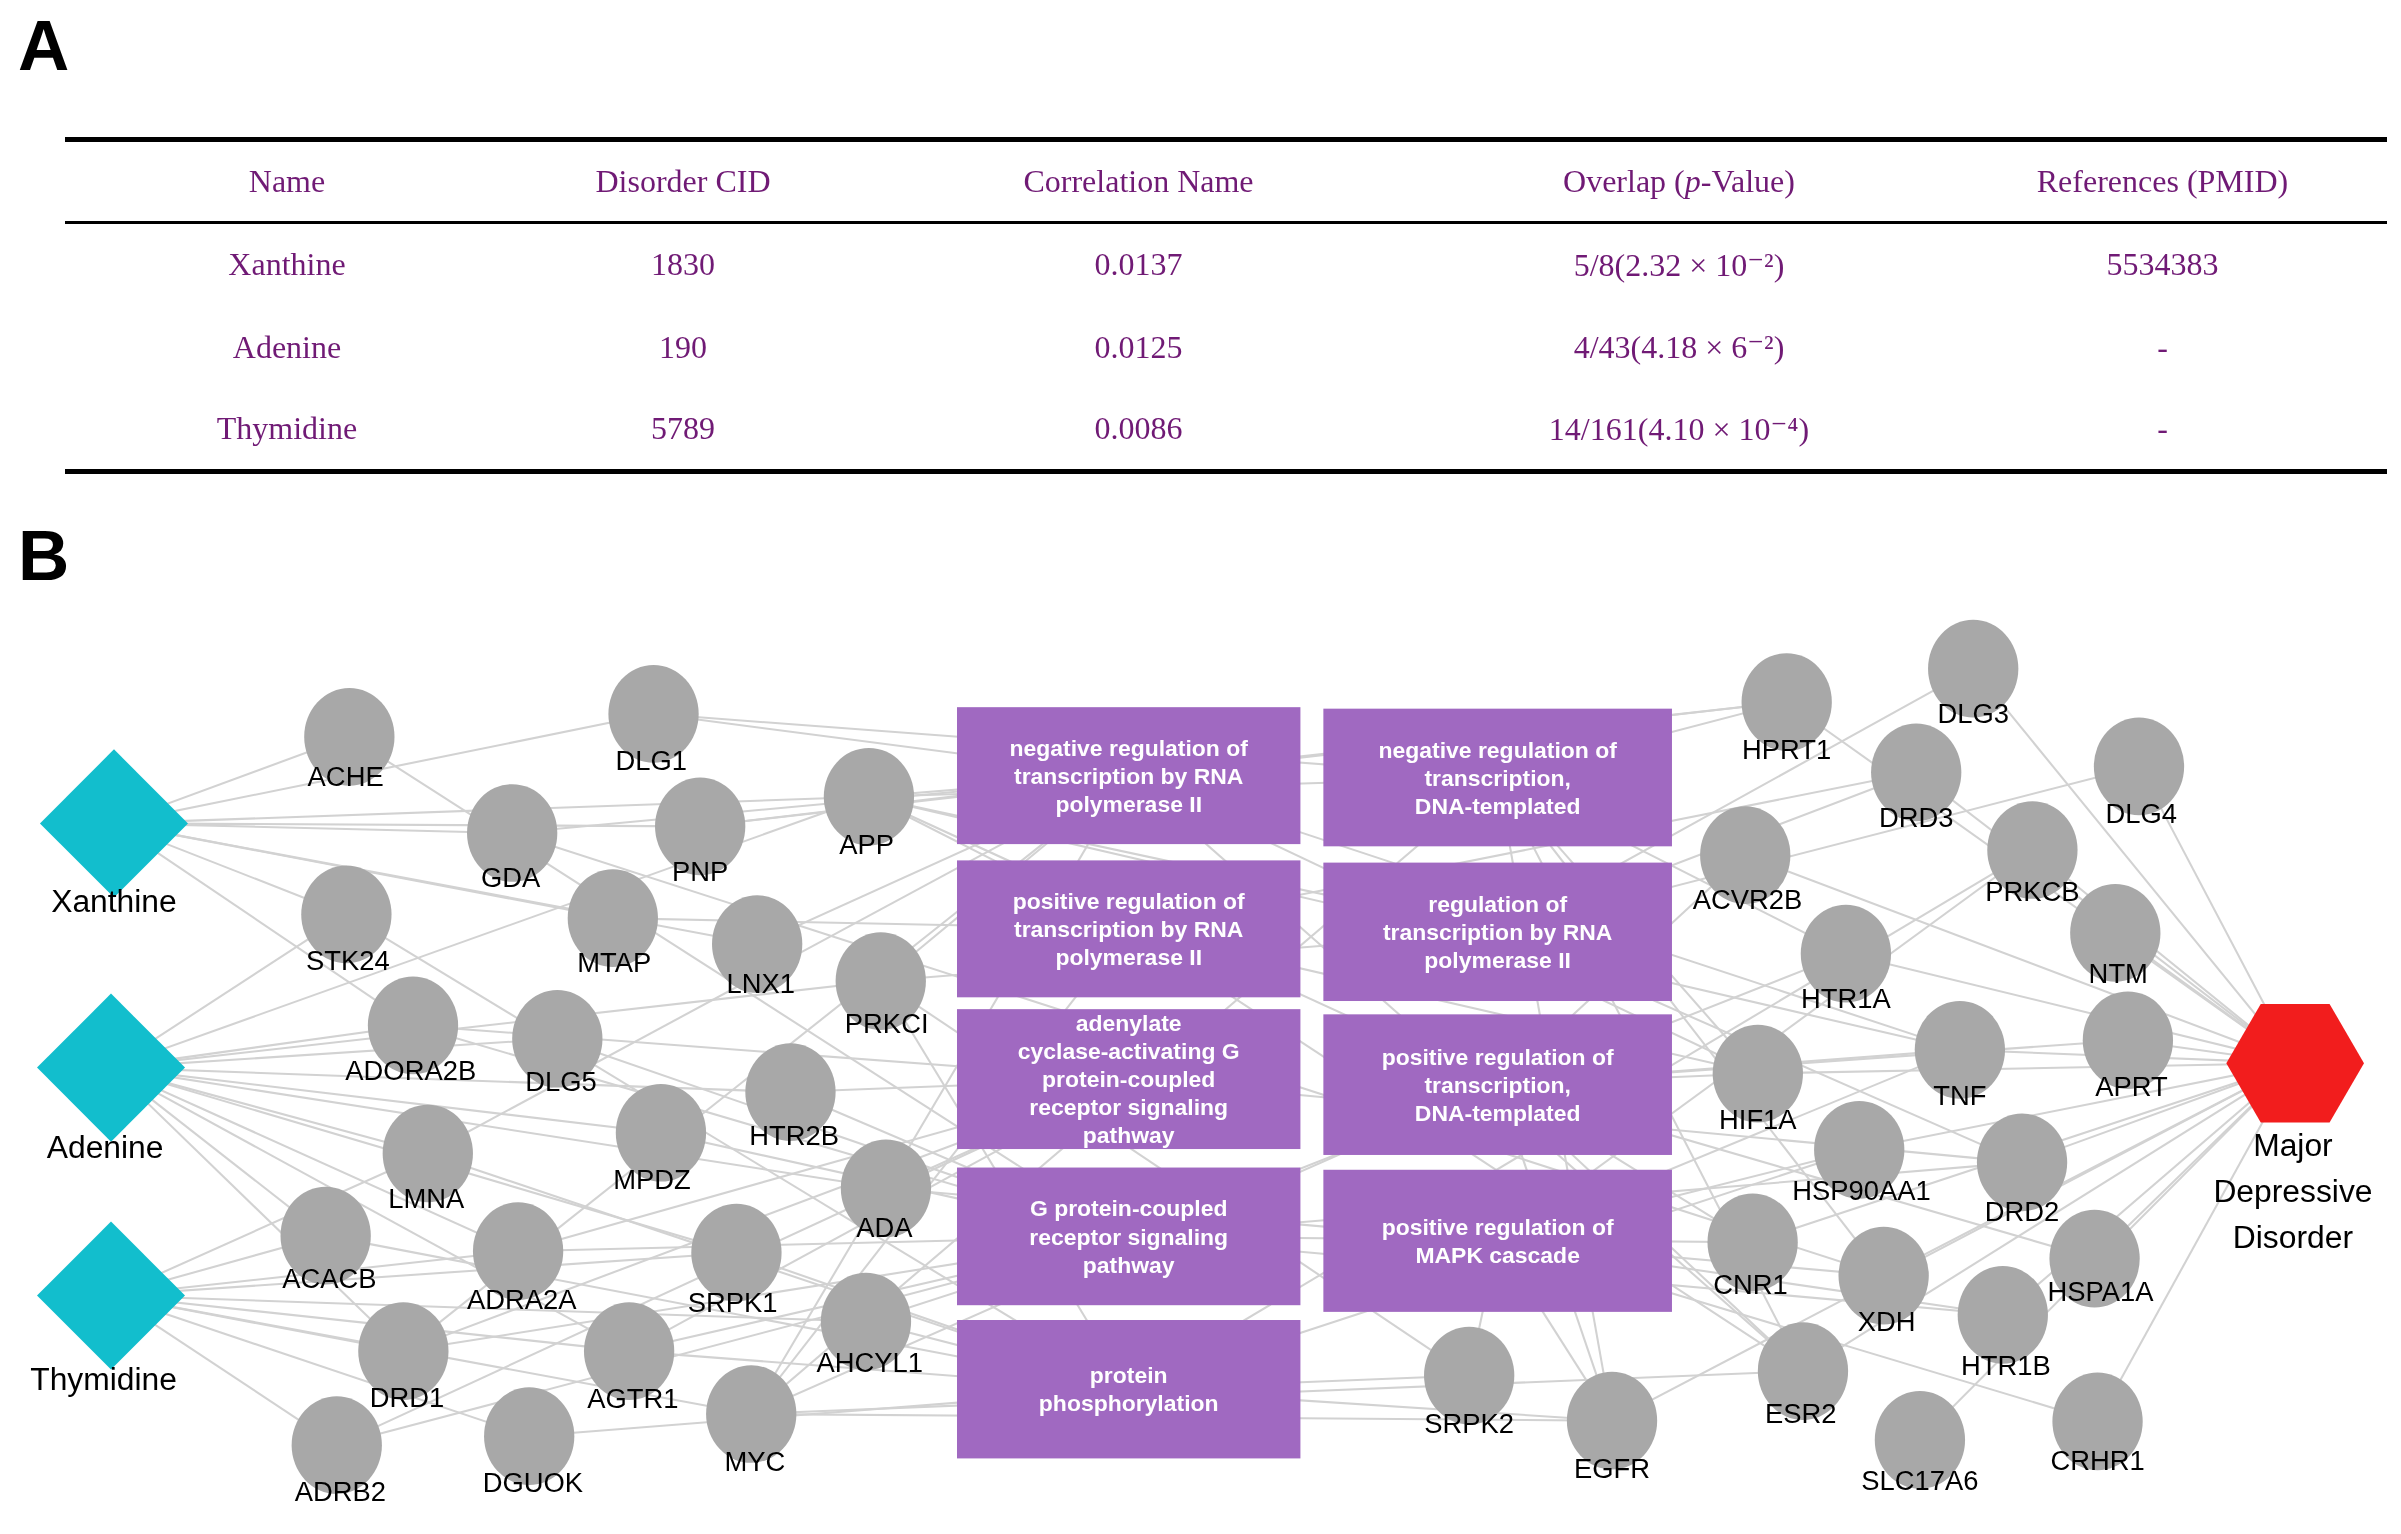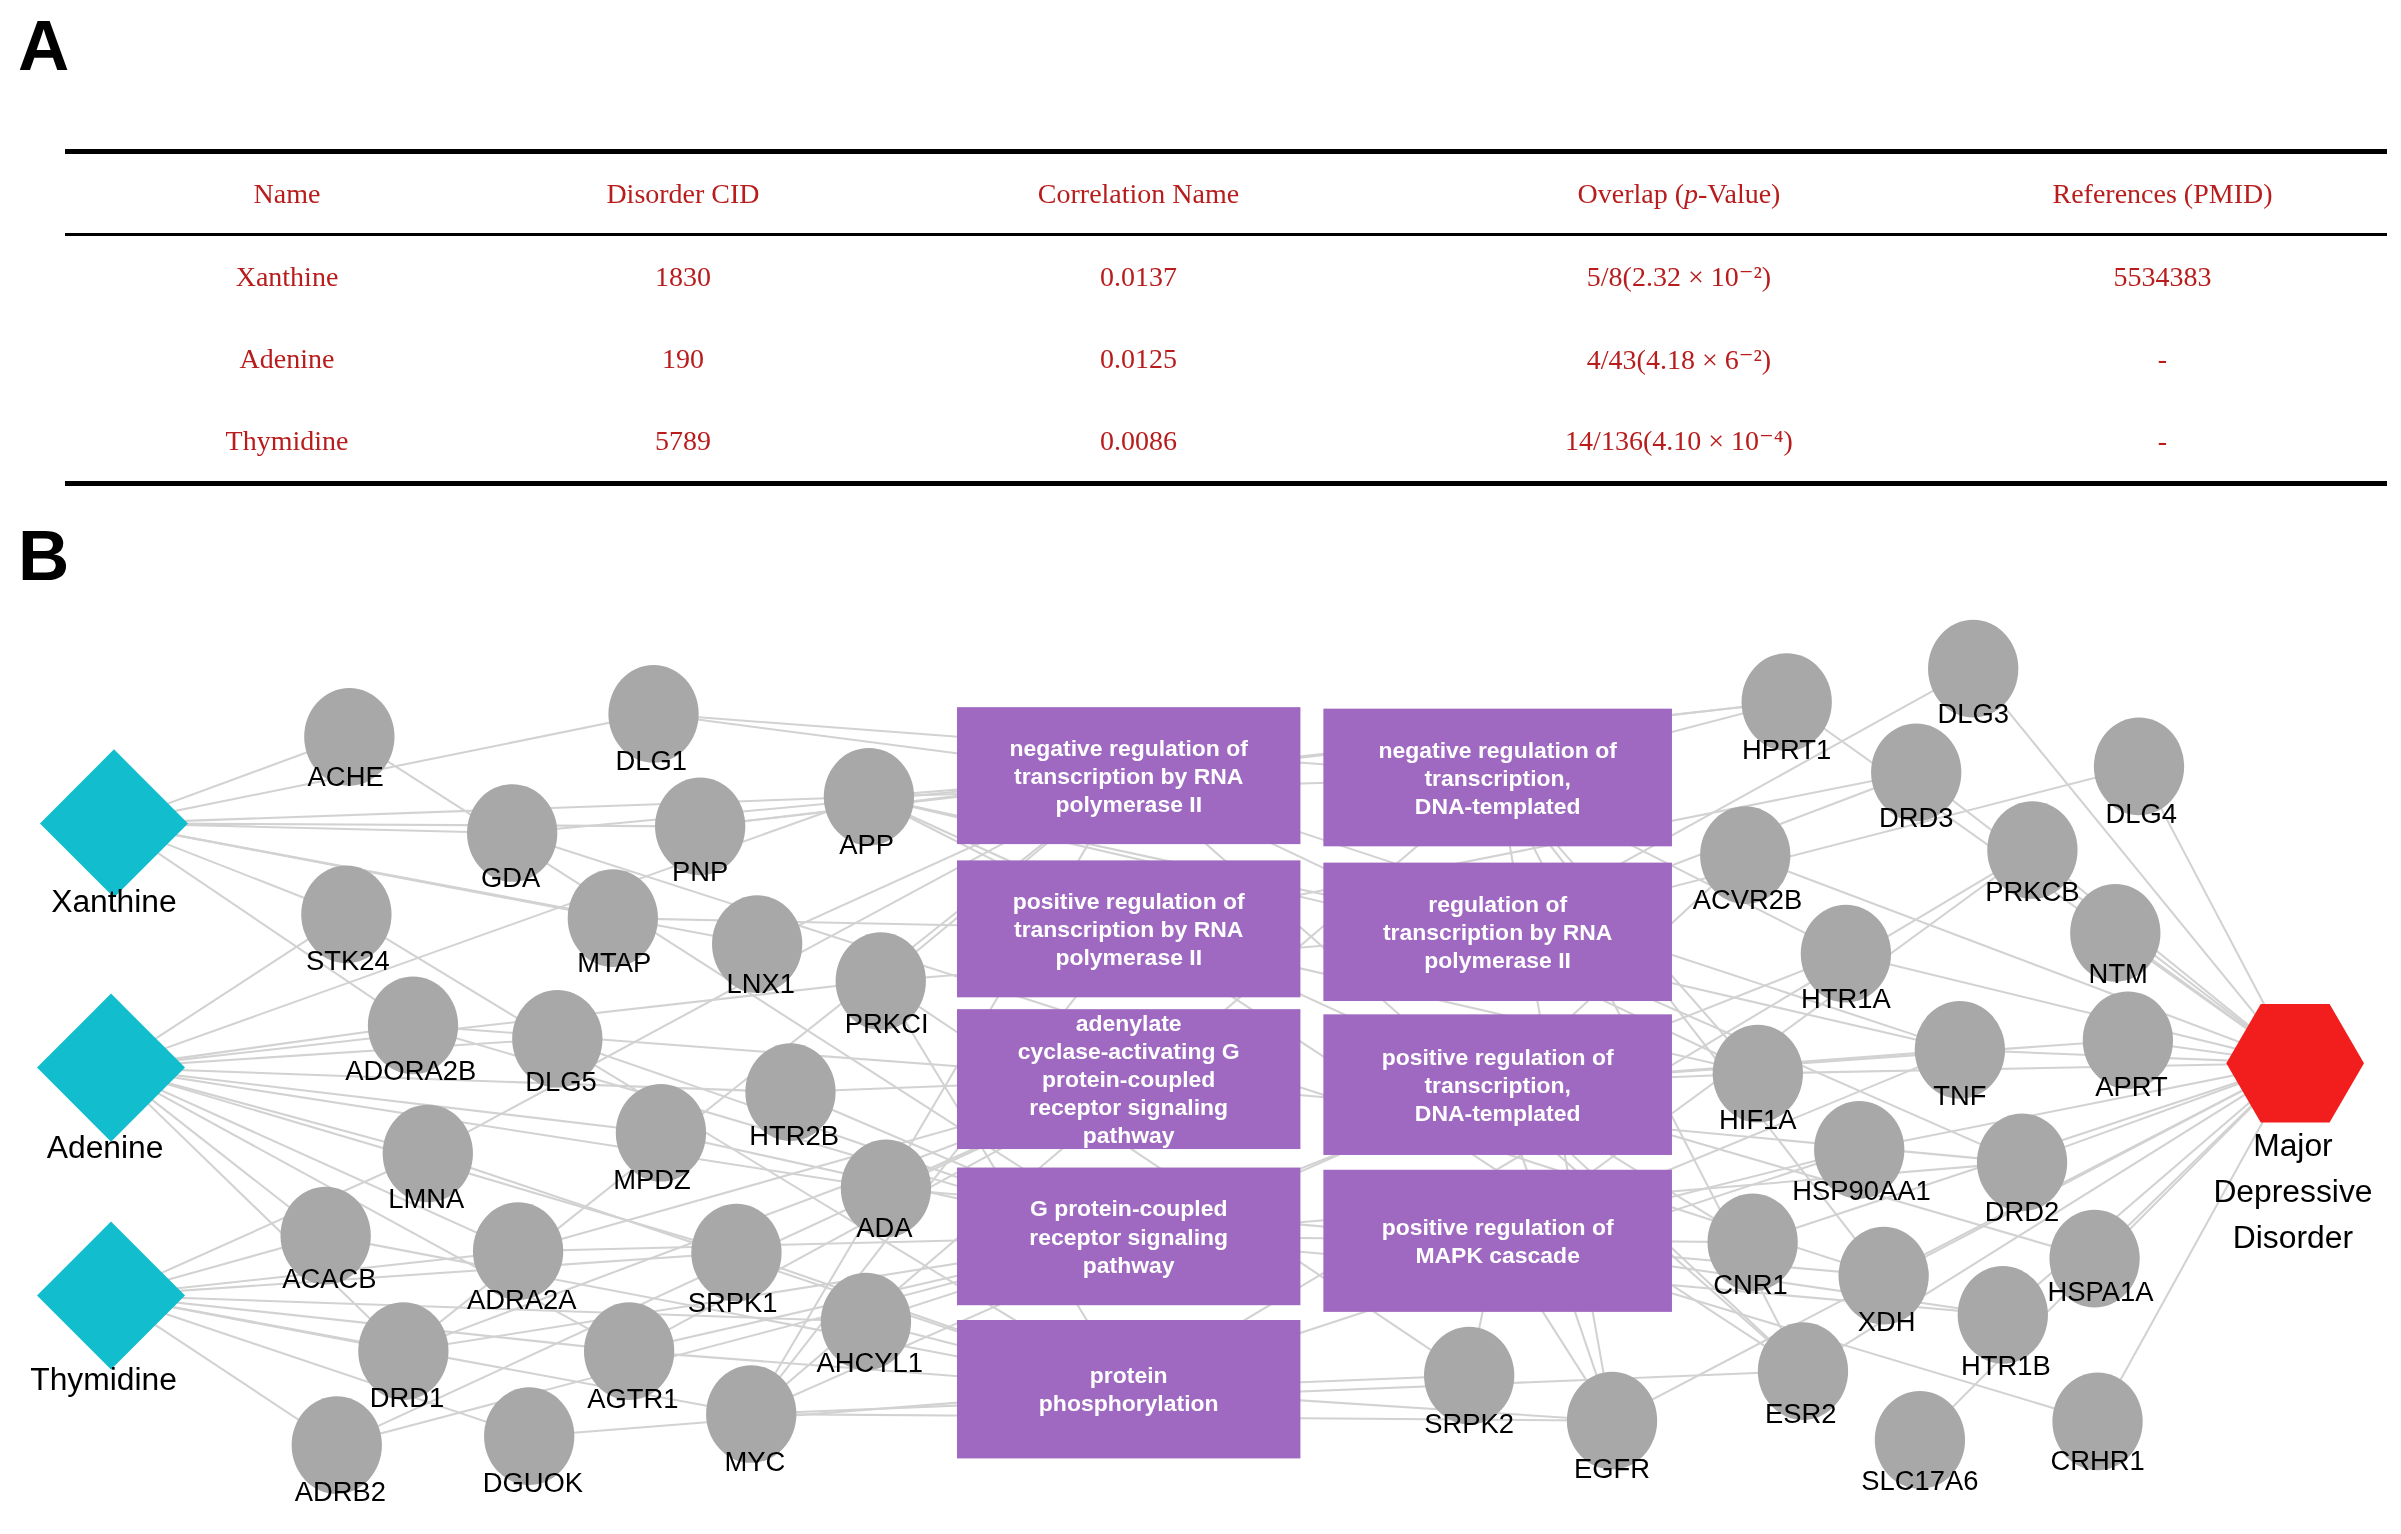--- a/index.html
+++ b/index.html
@@ -4,21 +4,21 @@
 <style>
   html,body{margin:0;padding:0;background:#ffffff;}
   body{width:2401px;height:1535px;position:relative;overflow:hidden;
        font-family:"Liberation Sans","DejaVu Sans",sans-serif;}
   .panel-letter{position:absolute;font-weight:700;font-size:71px;color:#000;
        font-family:"Liberation Sans","DejaVu Sans",sans-serif;line-height:1;}
   #panelA-letter{left:18px;top:10.4px;}
   #panelB-letter{left:18px;top:520px;}
   table.assoc{position:absolute;left:65px;top:137px;width:2322px;table-layout:fixed;
        border-collapse:collapse;border-top:5.2px solid #000;border-bottom:5.2px solid #000;
-       font-family:"Liberation Serif","DejaVu Serif",serif;font-size:28px;color:#b91c1c;margin-top:12px;}
+       font-family:"Liberation Serif","DejaVu Serif",serif;font-size:32px;color:#701a75;}
   table.assoc thead tr{height:83px;border-bottom:3.7px solid #000;}
   table.assoc tbody tr{height:83px;}
   table.assoc th, table.assoc td{font-weight:normal;text-align:center;vertical-align:middle;
        padding:0;white-space:nowrap;}
   #network-svg{position:absolute;left:0;top:0;width:2401px;height:1535px;}
 </style>
 </head>
 <body>
 
 <svg id="network-svg" viewBox="0 0 3244 2073">
@@ -324,18 +324,18 @@
       <td>Adenine</td>
       <td>190</td>
       <td>0.0125</td>
       <td>4/43(4.18 × 6⁻²)</td>
       <td>-</td>
     </tr>
     <tr>
       <td>Thymidine</td>
       <td>5789</td>
       <td>0.0086</td>
-      <td>14/136(4.10 × 10⁻⁴)</td>
+      <td>14/161(4.10 × 10⁻⁴)</td>
       <td>-</td>
     </tr>
   </tbody>
 </table>
 
 
 </body></html>

